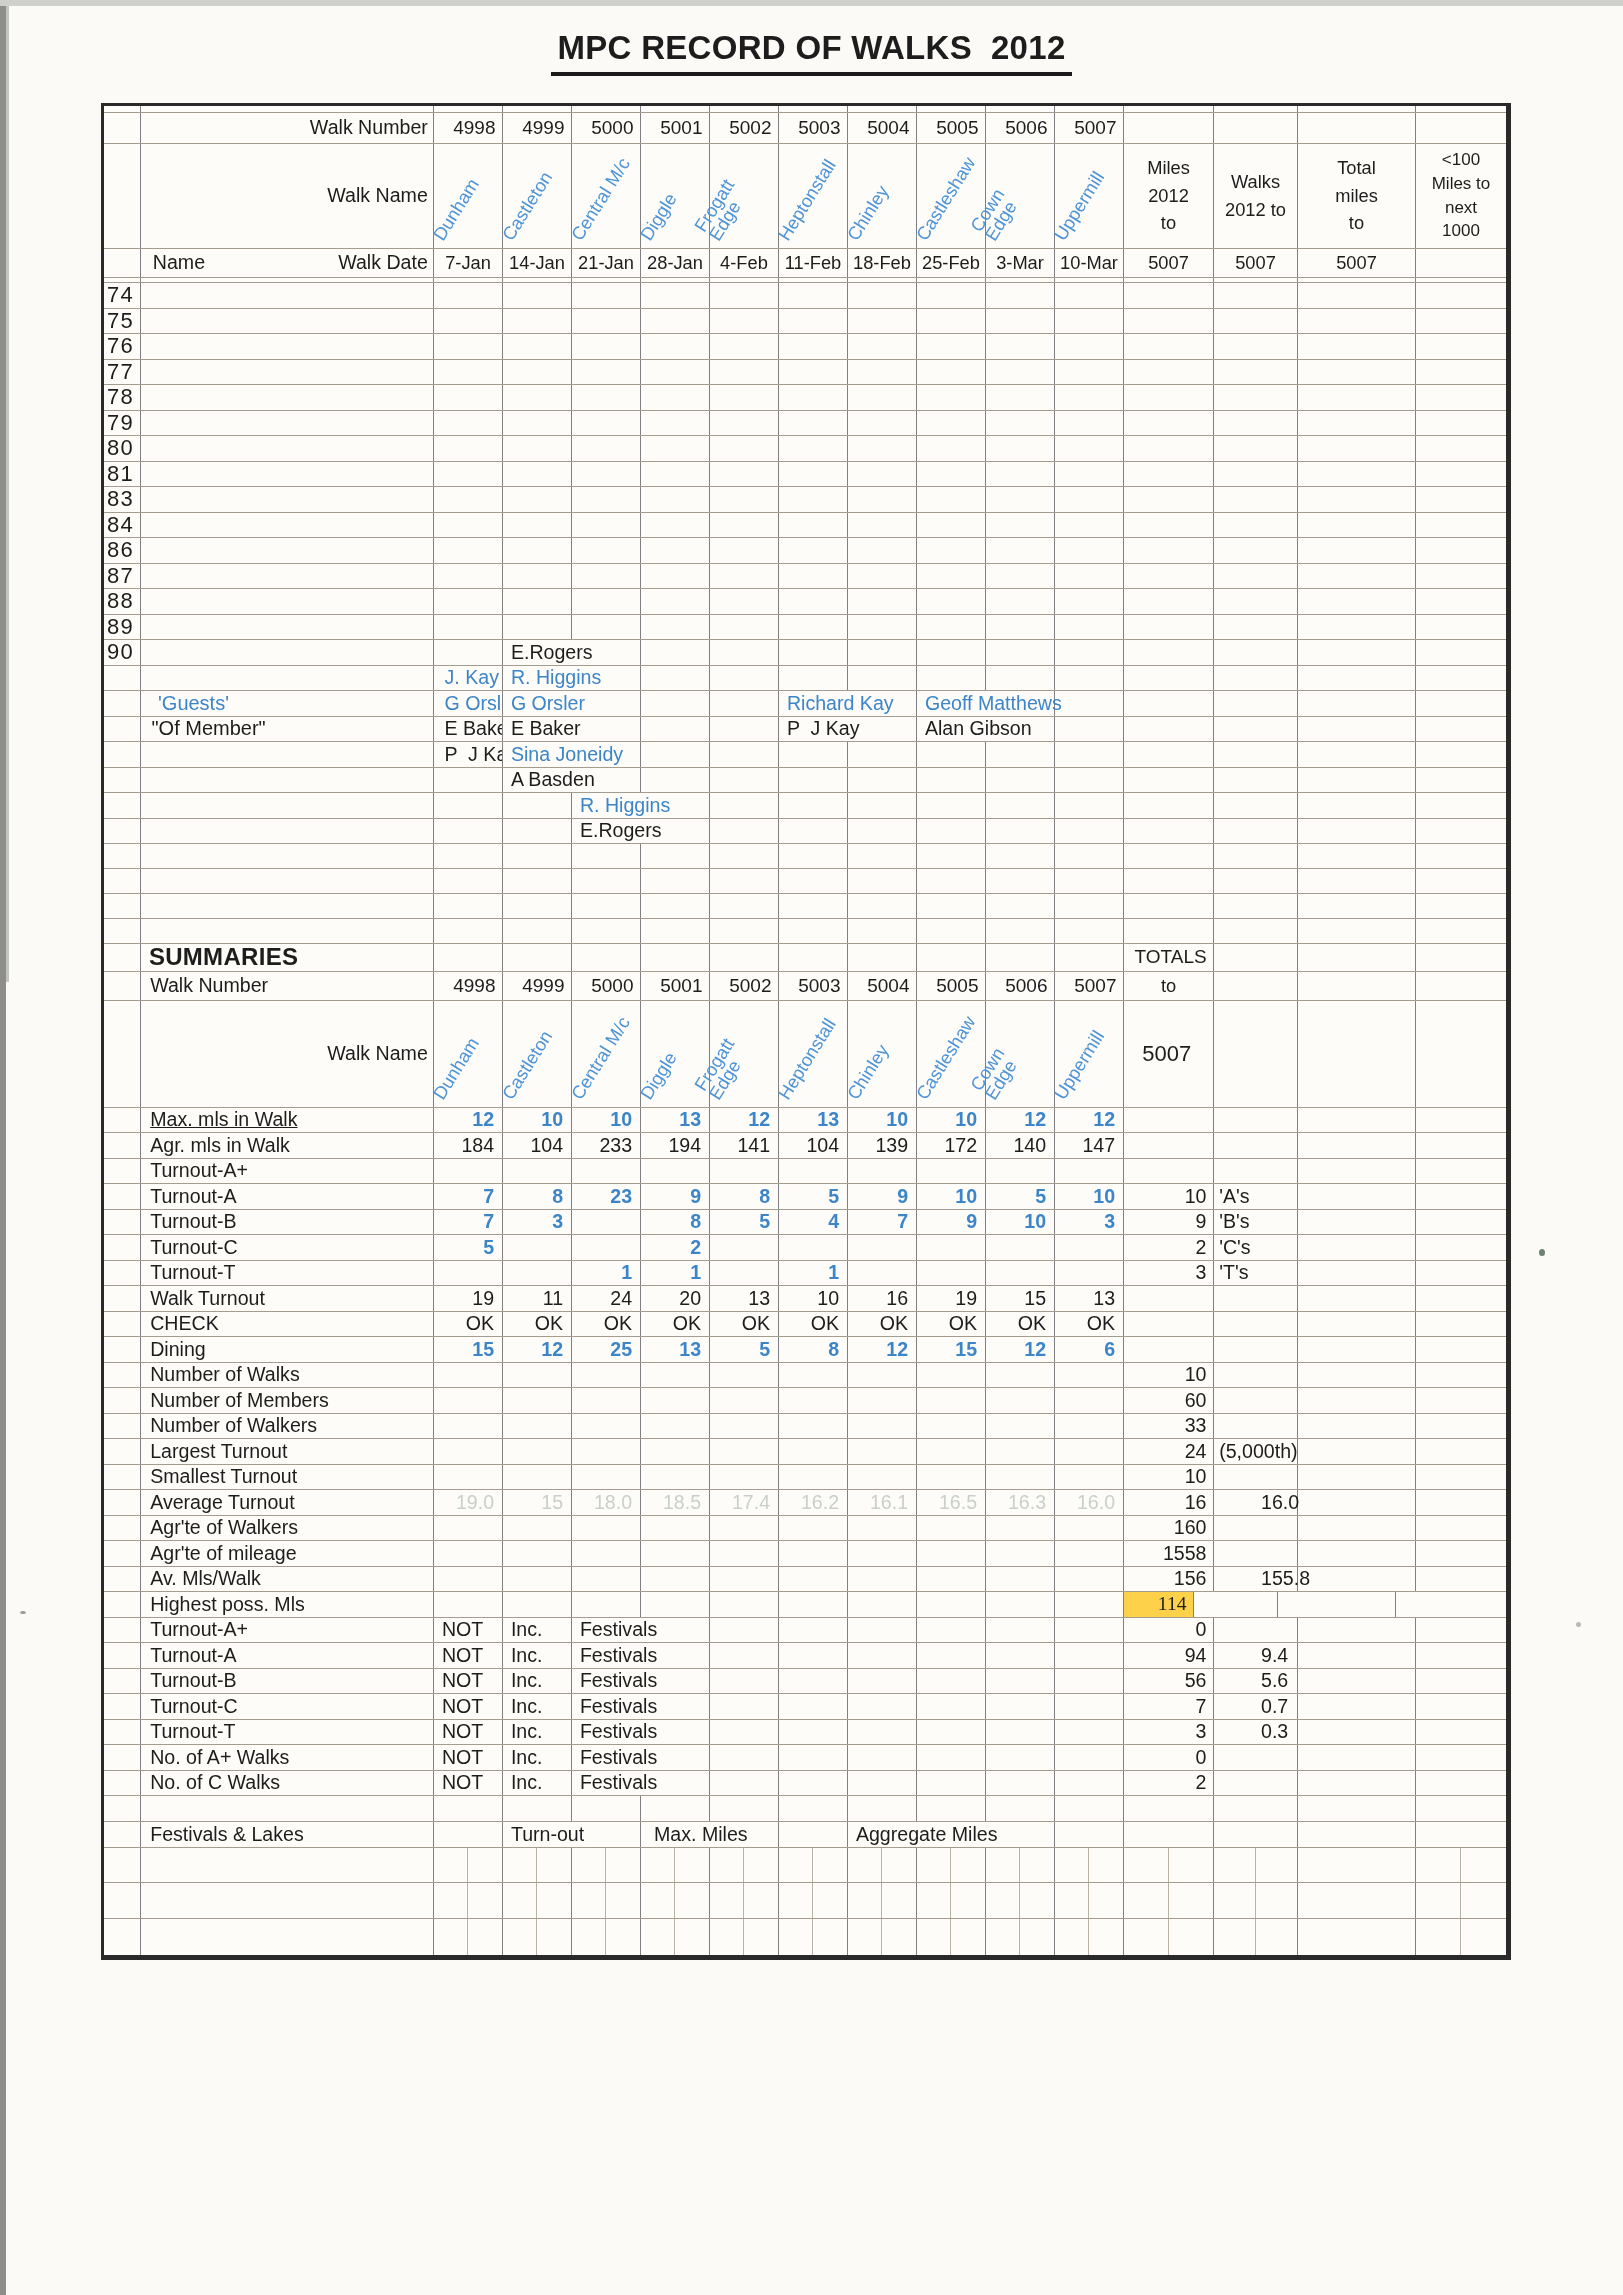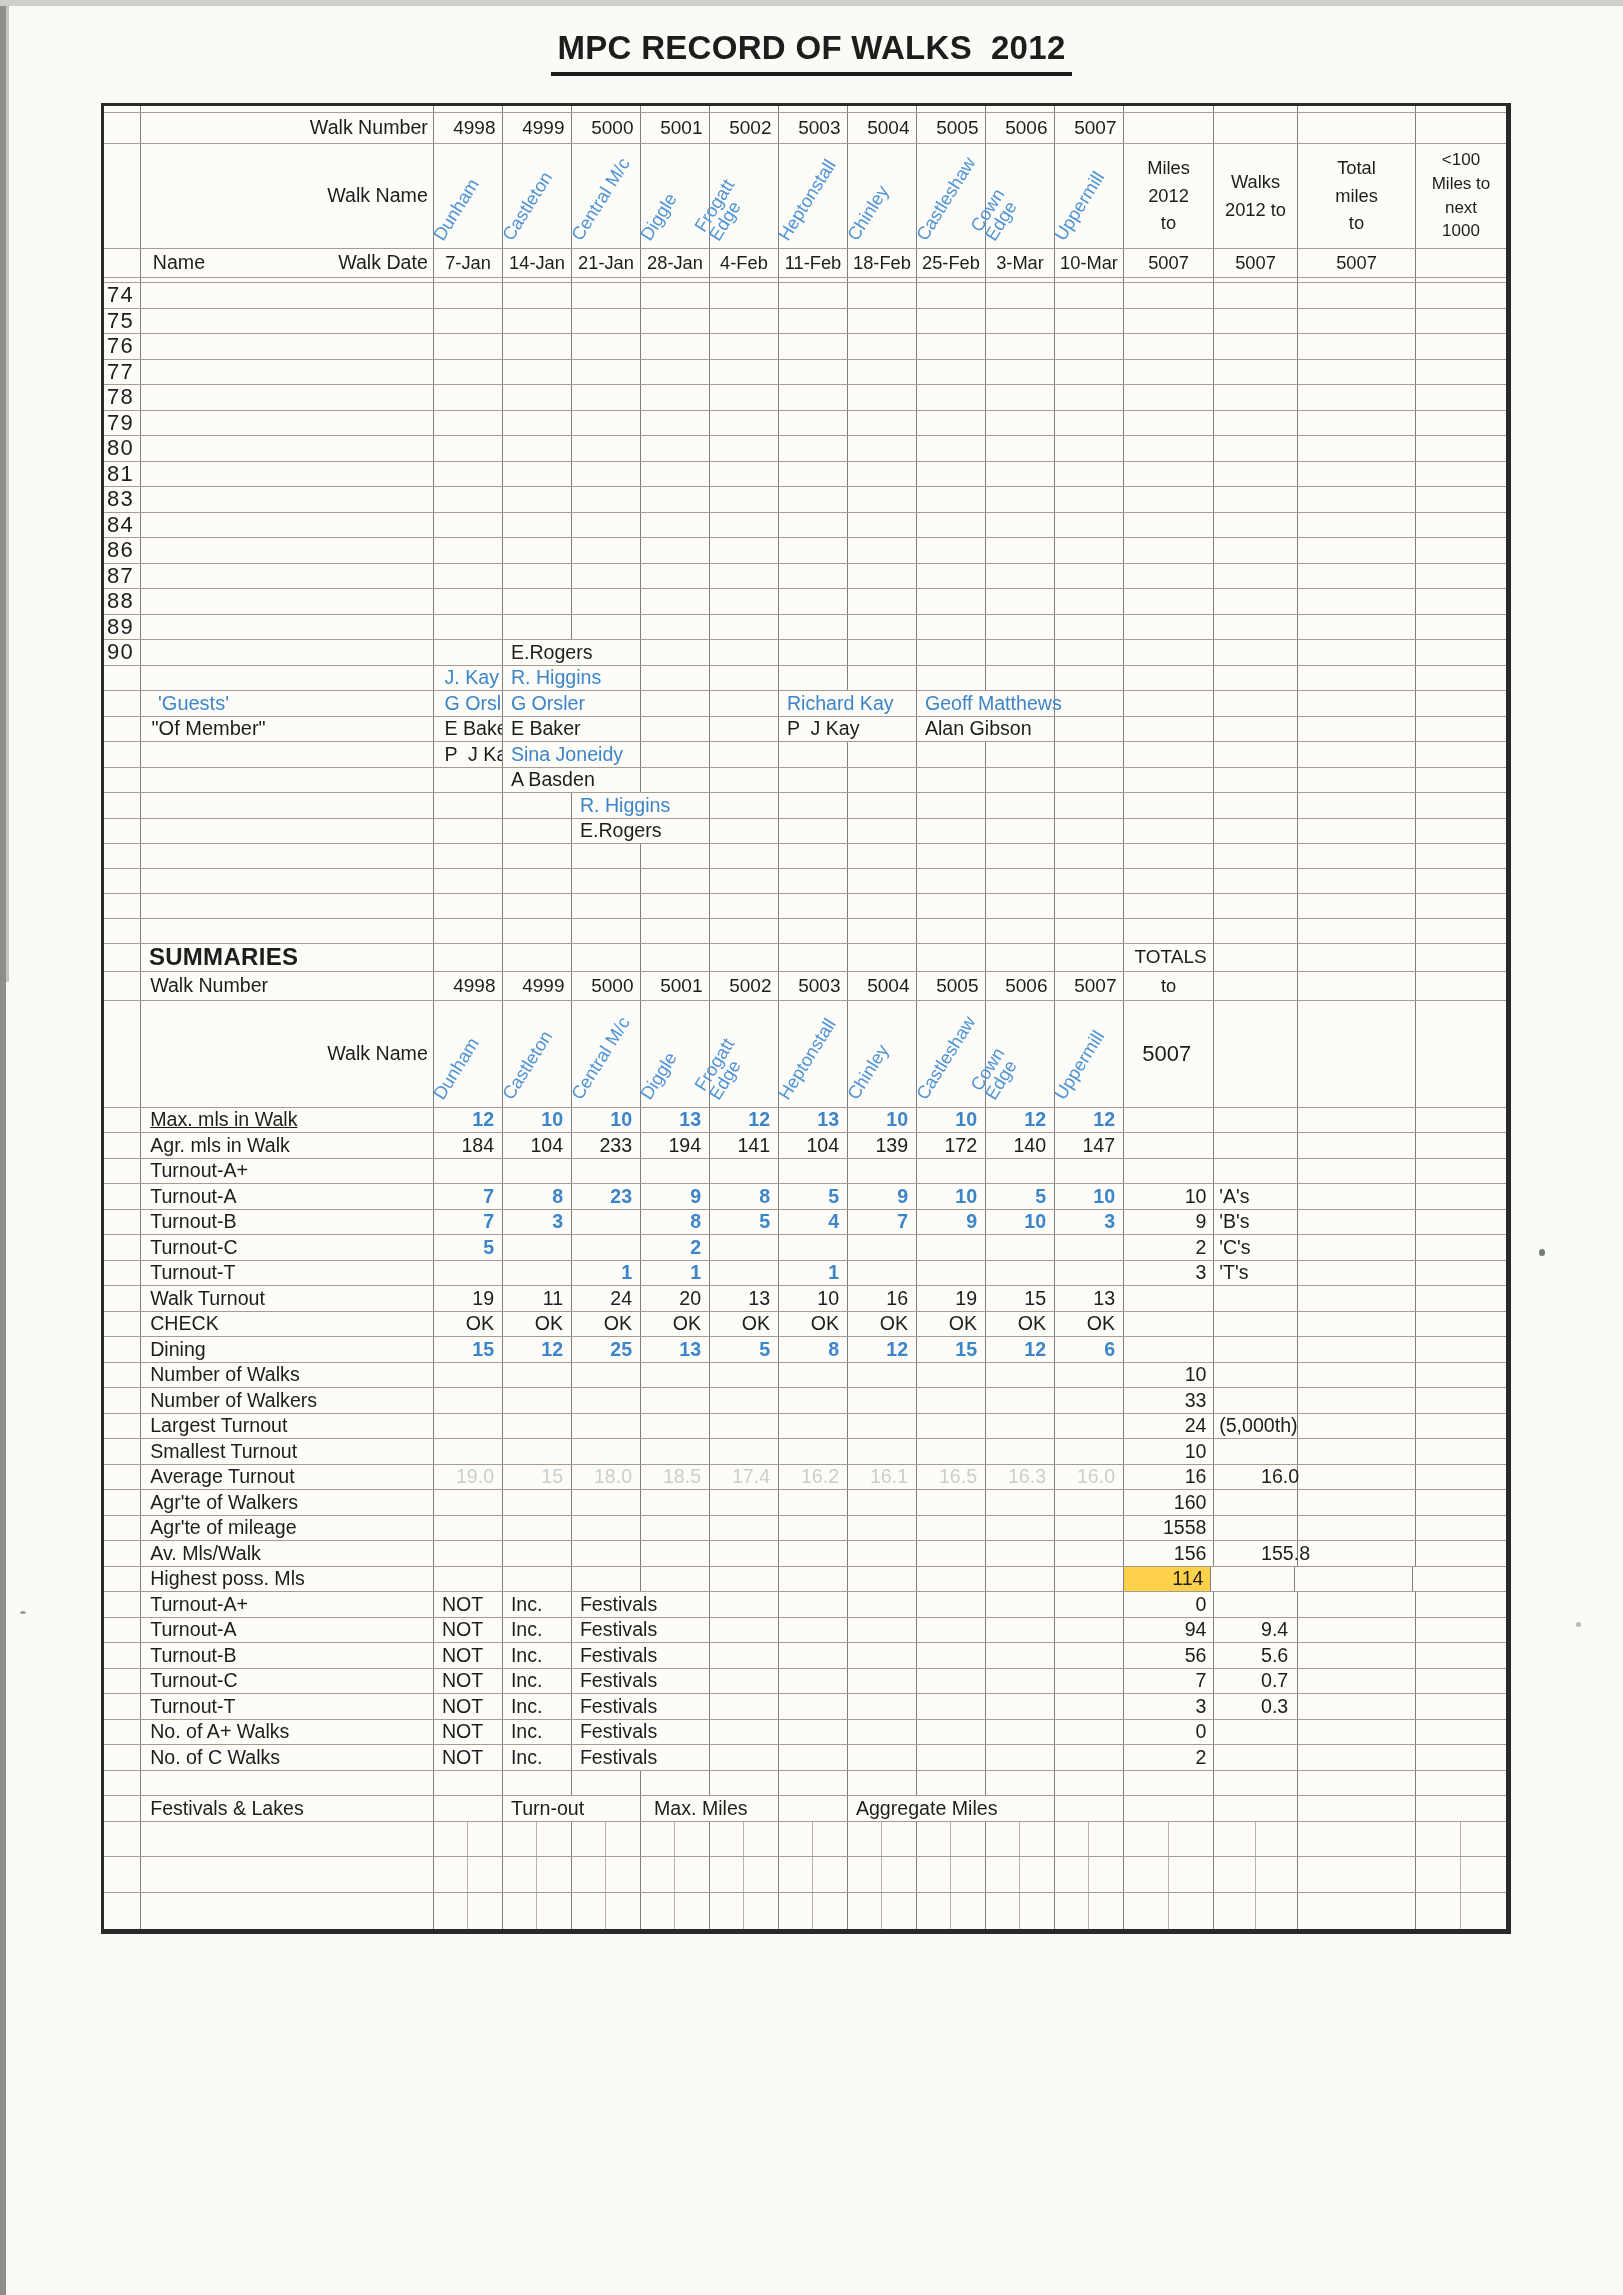--- a/index.html
+++ b/index.html
@@ -922,20 +922,38 @@
         <div class="cell" style="width: 69px;"></div>
         <div class="cell" style="width: 69px;"></div>
         <div class="cell" style="width: 69px;"></div>
         <div class="cell mval" style="width: 90px;">10</div>
         <div class="cell" style="width: 84px;"></div>
         <div class="cell" style="width: 118px;"></div>
         <div class="cell" style="width: 90px;"></div>
       </div>
       <div class="row" style="height: 25.5px;">
         <div class="cell" style="width: 37px;"></div>
+        <div class="cell lab" style="width: 293px;">Number of Members</div>
+        <div class="cell" style="width: 69px;"></div>
+        <div class="cell" style="width: 69px;"></div>
+        <div class="cell" style="width: 69px;"></div>
+        <div class="cell" style="width: 69px;"></div>
+        <div class="cell" style="width: 69px;"></div>
+        <div class="cell" style="width: 69px;"></div>
+        <div class="cell" style="width: 69px;"></div>
+        <div class="cell" style="width: 69px;"></div>
+        <div class="cell" style="width: 69px;"></div>
+        <div class="cell" style="width: 69px;"></div>
+        <div class="cell mval" style="width: 90px;">60</div>
+        <div class="cell" style="width: 84px;"></div>
+        <div class="cell" style="width: 118px;"></div>
+        <div class="cell" style="width: 90px;"></div>
+      </div>
+      <div class="row" style="height: 25.5px;">
+        <div class="cell" style="width: 37px;"></div>
         <div class="cell lab" style="width: 293px;">Number of Walkers</div>
         <div class="cell" style="width: 69px;"></div>
         <div class="cell" style="width: 69px;"></div>
         <div class="cell" style="width: 69px;"></div>
         <div class="cell" style="width: 69px;"></div>
         <div class="cell" style="width: 69px;"></div>
         <div class="cell" style="width: 69px;"></div>
         <div class="cell" style="width: 69px;"></div>
         <div class="cell" style="width: 69px;"></div>
         <div class="cell" style="width: 69px;"></div>
@@ -1059,21 +1077,21 @@
         <div class="cell" style="width: 69px;"></div>
         <div class="cell" style="width: 69px;"></div>
         <div class="cell" style="width: 69px;"></div>
         <div class="cell" style="width: 69px;"></div>
         <div class="cell" style="width: 69px;"></div>
         <div class="cell" style="width: 69px;"></div>
         <div class="cell" style="width: 69px;"></div>
         <div class="cell" style="width: 69px;"></div>
         <div class="cell" style="width: 69px;"></div>
         <div class="cell" style="width: 69px;"></div>
-        <div class="cell mval hl" style="width: 87px;">114</div>
+        <div class="cell mval hl" style="width: 70px; font-family: Liberation Serif, serif;">114</div>
         <div class="cell" style="width: 84px;"></div>
         <div class="cell" style="width: 118px;"></div>
         <div class="cell" style="width: 90px;"></div>
       </div>
       <div class="row" style="height: 25.5px;">
         <div class="cell" style="width: 37px;"></div>
         <div class="cell lab" style="width: 293px;">Turnout-A+</div>
         <div class="cell gname" style="width: 69px;">NOT</div>
         <div class="cell gname" style="width: 69px;">Inc.</div>
         <div class="cell gname noR" style="width: 69px;">Festivals</div>

